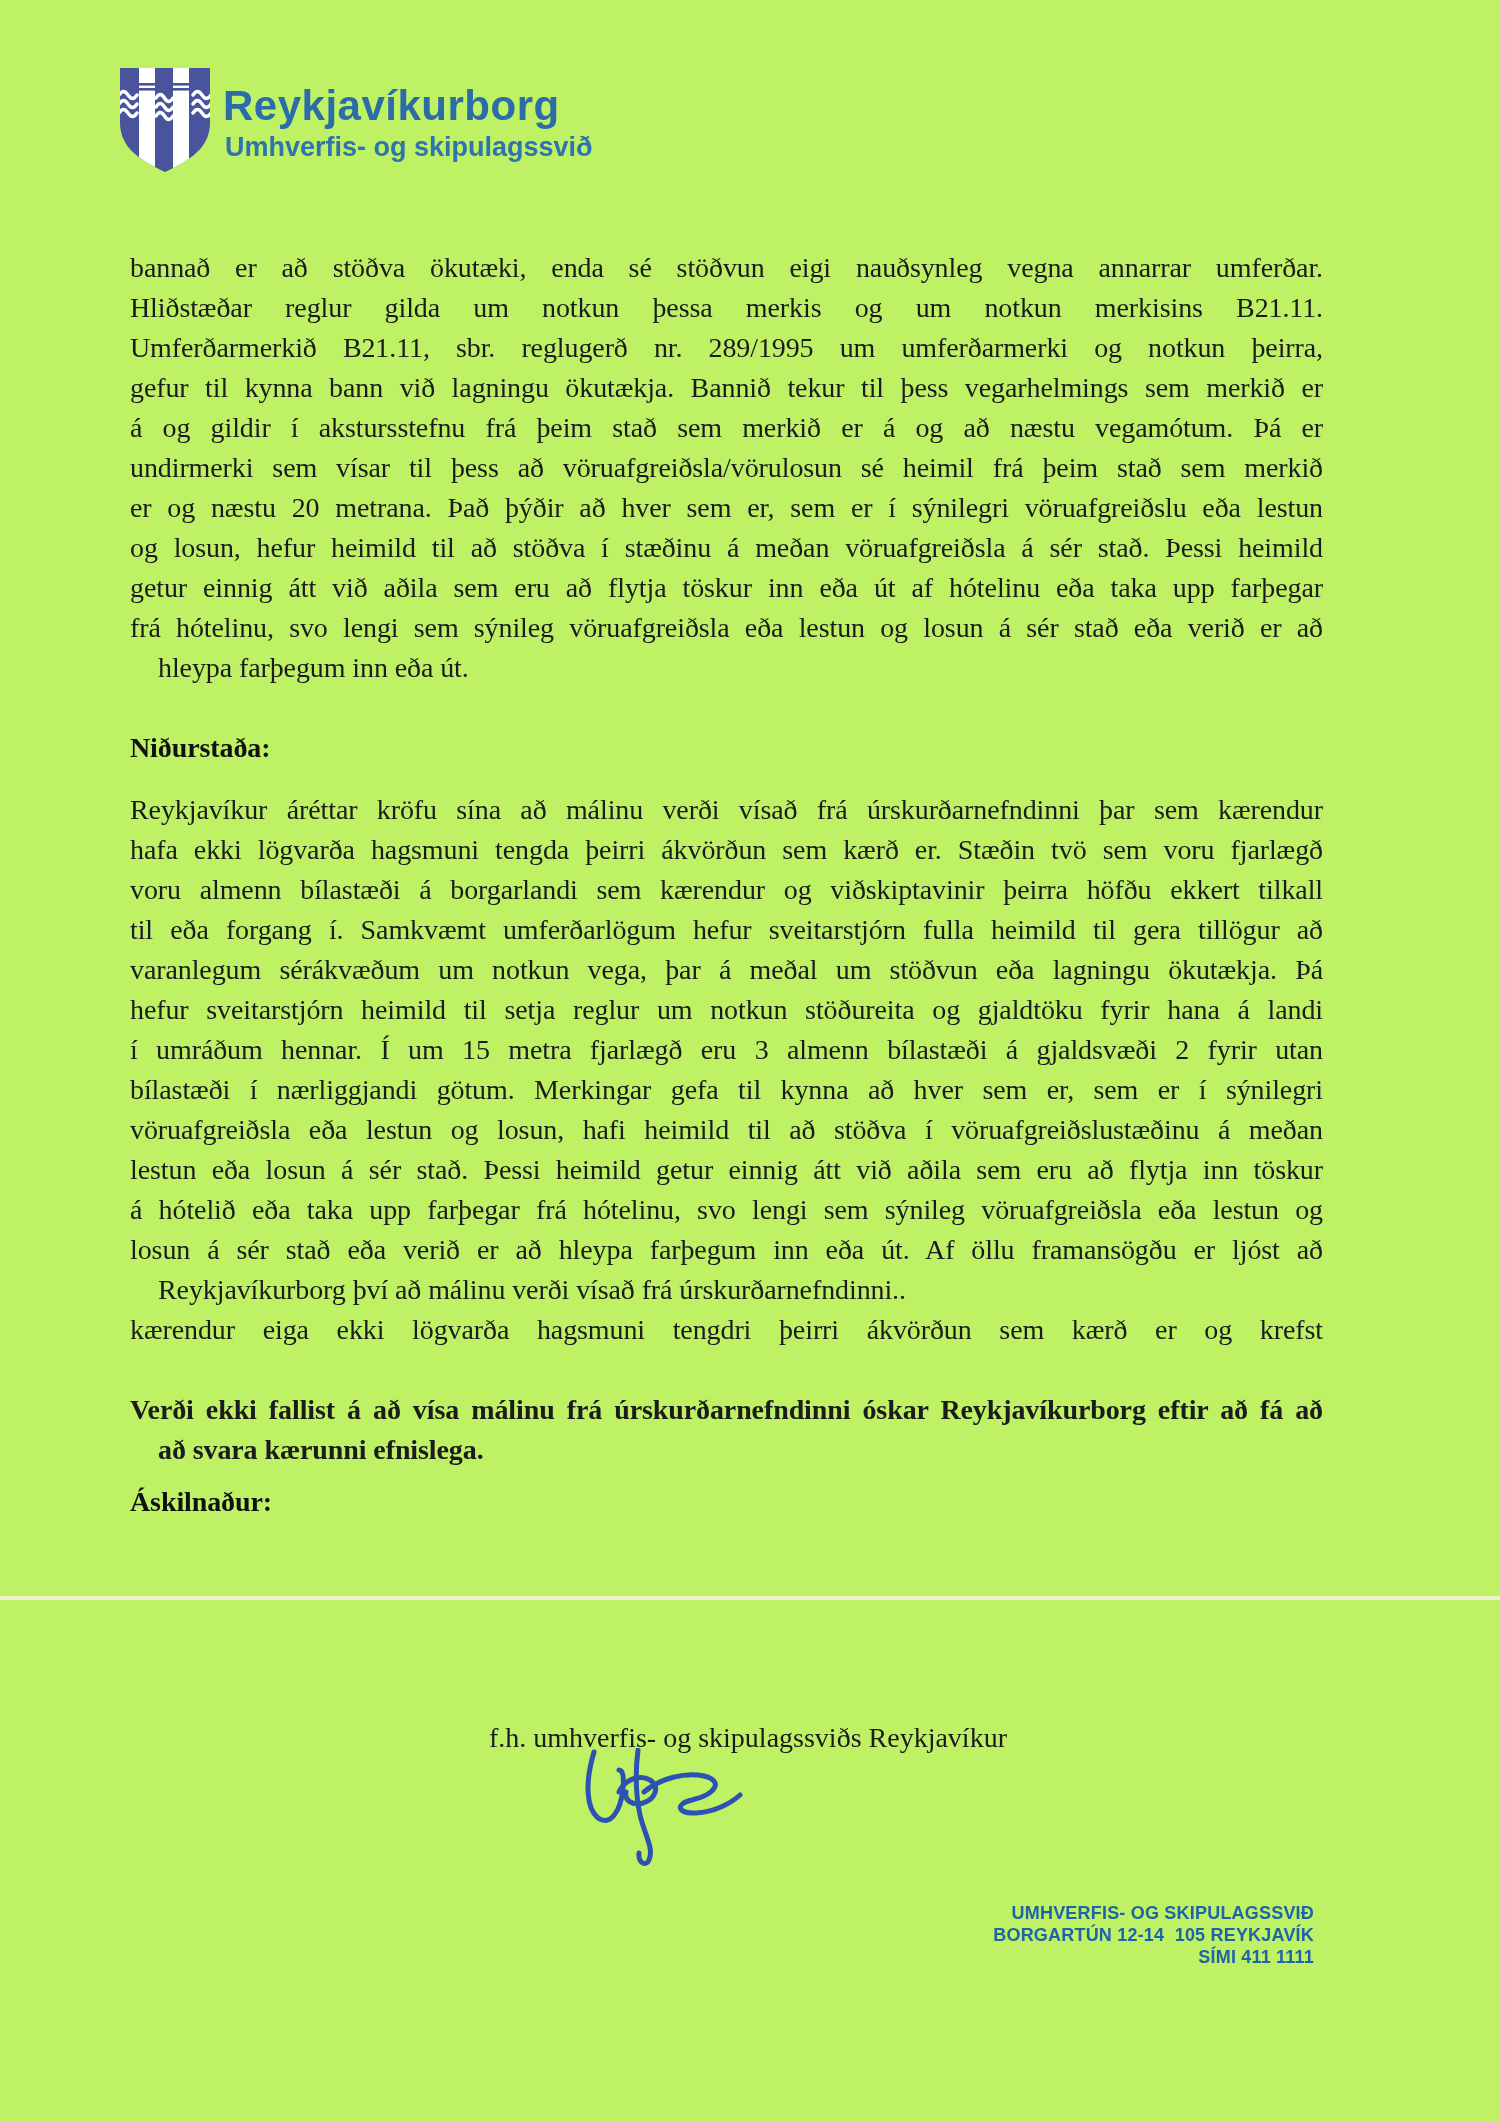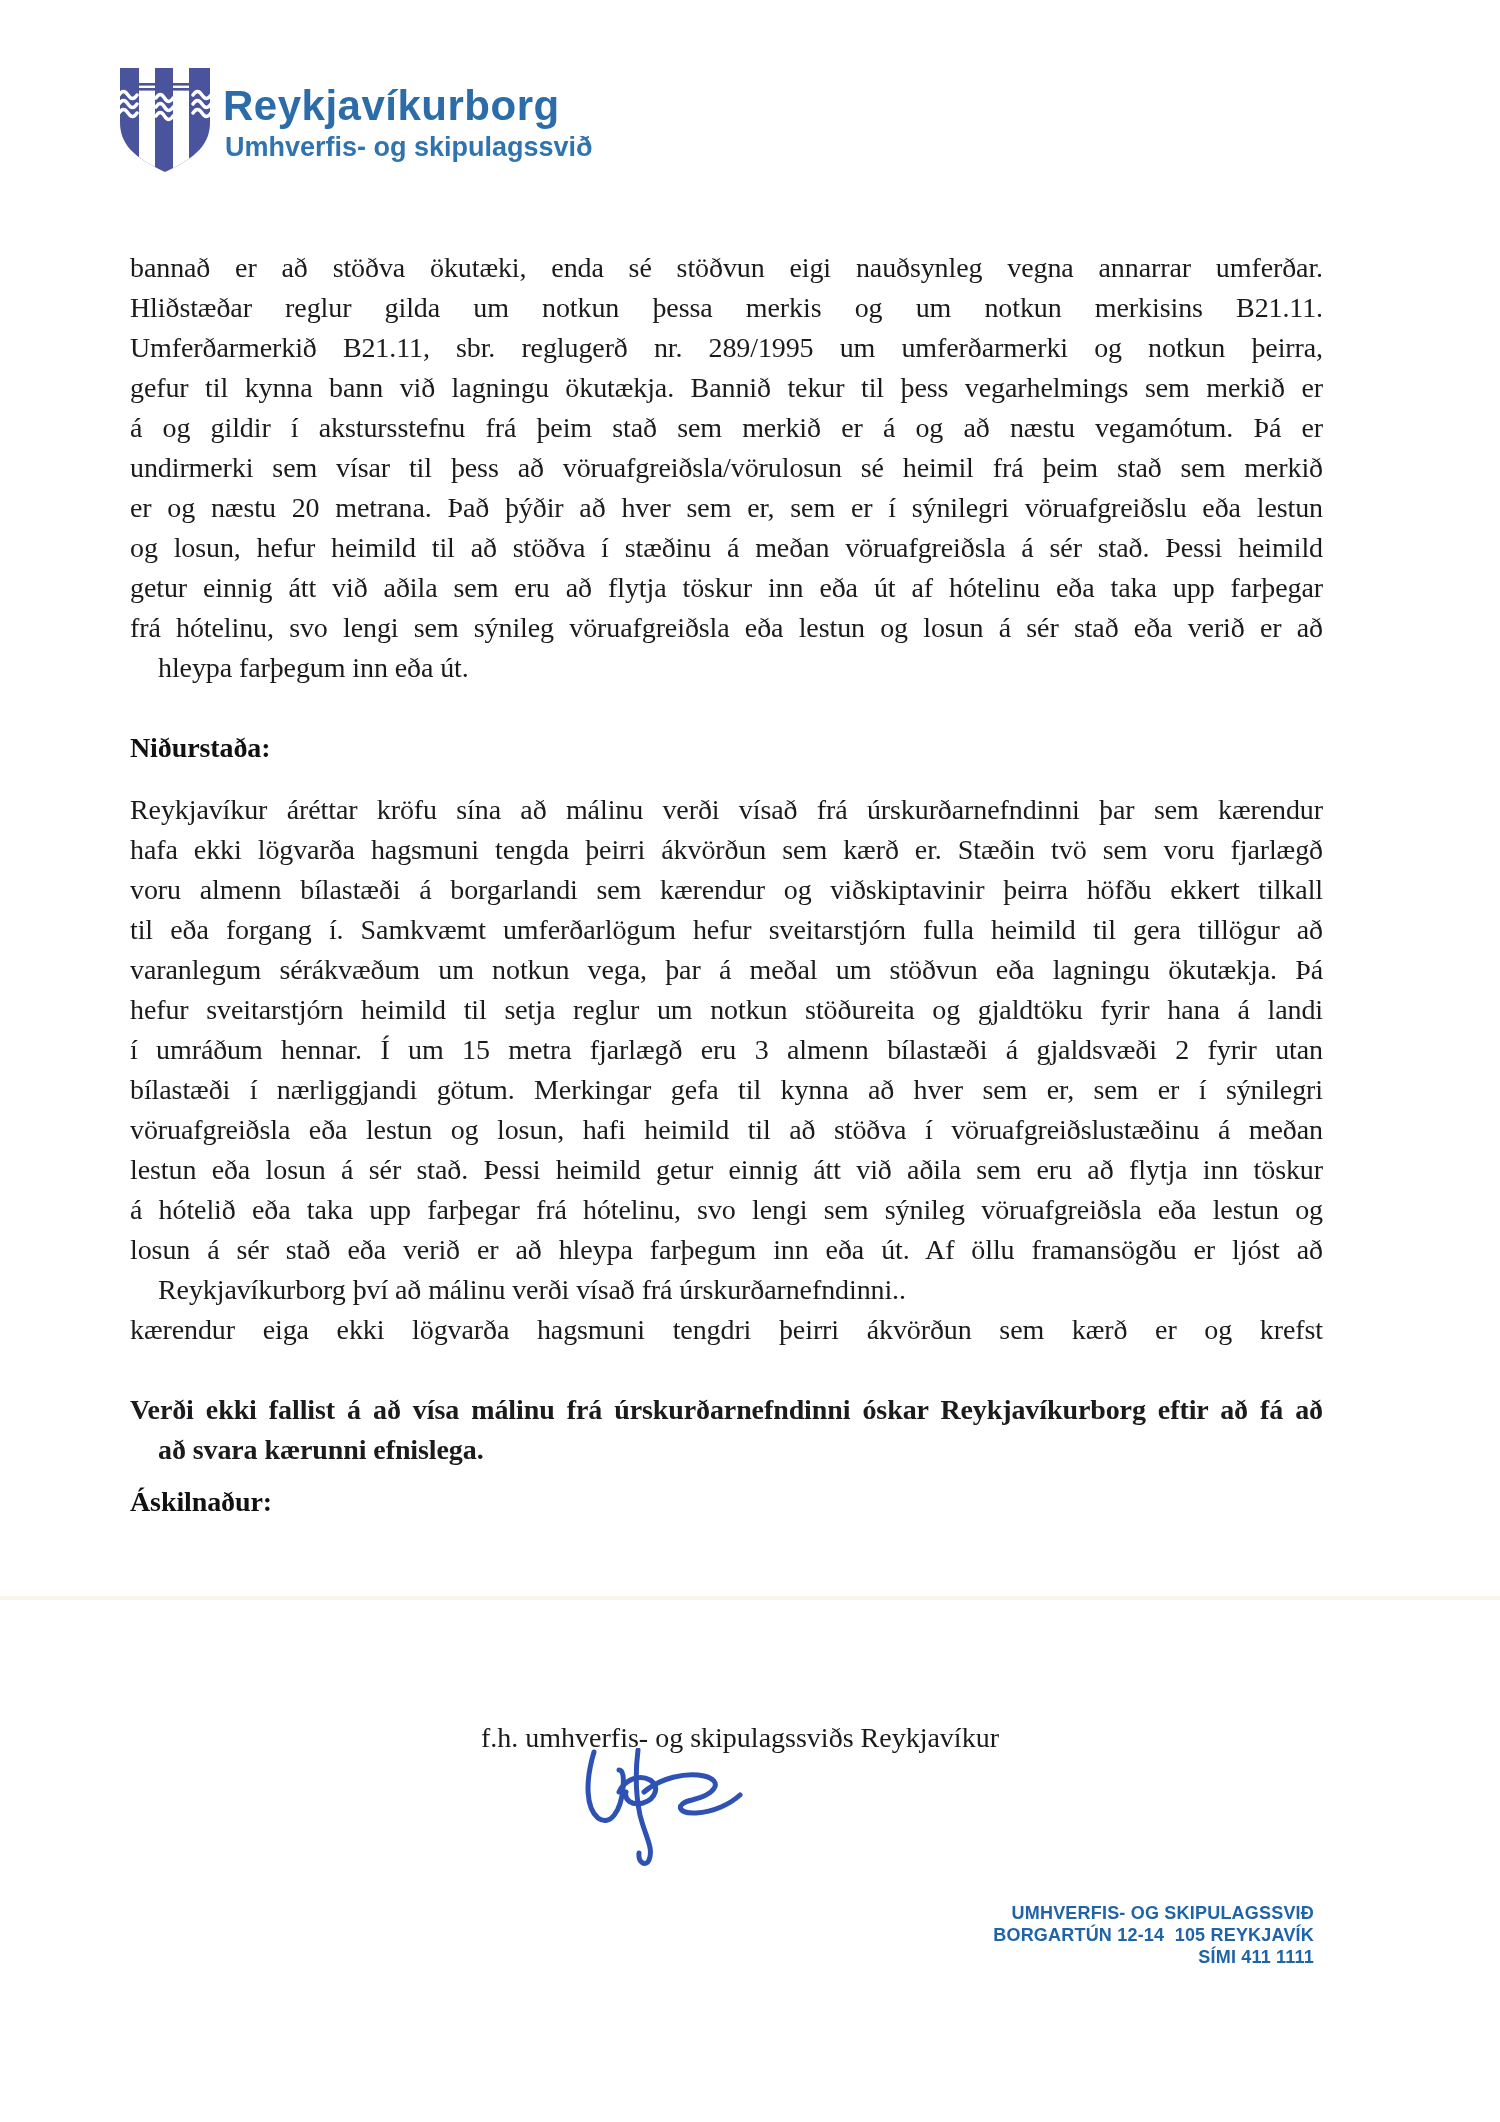--- a/index.html
+++ b/index.html
@@ -1,20 +1,20 @@
 <!DOCTYPE html>
 <html><head>
 <meta charset="utf-8">
 <style>
   html,body{margin:0;padding:0;background:#e8e8e8;}
   .page{
     position:relative;
     width:1500px;height:2122px;
     margin:0 auto;
-    background:#ffffff;
+    background:#bef264;
     overflow:hidden;
     font-family:"Liberation Serif", serif;
     color:#1b1b1d;
   }
   
   .letterhead{position:absolute;left:0;top:0;width:100%;height:200px;}
   .logo{position:absolute;left:115px;top:62px;width:100px;height:116px;}
   .org-name{
     position:absolute;left:223px;top:82px;
     font-family:"Liberation Sans", sans-serif;
@@ -32,21 +32,21 @@
   }
   .para .ln{text-align:justify;text-align-last:justify;}
   .para .ln.last{text-align-last:left;margin-left:28px;}
   .h-section{font-weight:bold;color:#111;}
   .h1m{margin:40px 0 22px 0;}
   .h2m{margin:12px 0 30px 0;}
   .p3{margin-top:40px;font-weight:bold;}
   
   .closing{
     position:absolute;left:0;top:1718px;width:1480px;
-    text-align:center;font-size:28px;line-height:40px;
+    text-align:center;font-size:28px;line-height:40px;padding-left:8px;
   }
   .signatory{margin-top:90px;}
   .signature-svg{position:absolute;left:578px;top:1748px;width:190px;height:122px;pointer-events:none;}
   
   .footer{
     position:absolute;right:186px;top:1902px;
     font-family:"Liberation Sans", sans-serif;
     font-size:18px;line-height:22px;font-weight:bold;
     color:#1f63a8;letter-spacing:0.2px;
   }

